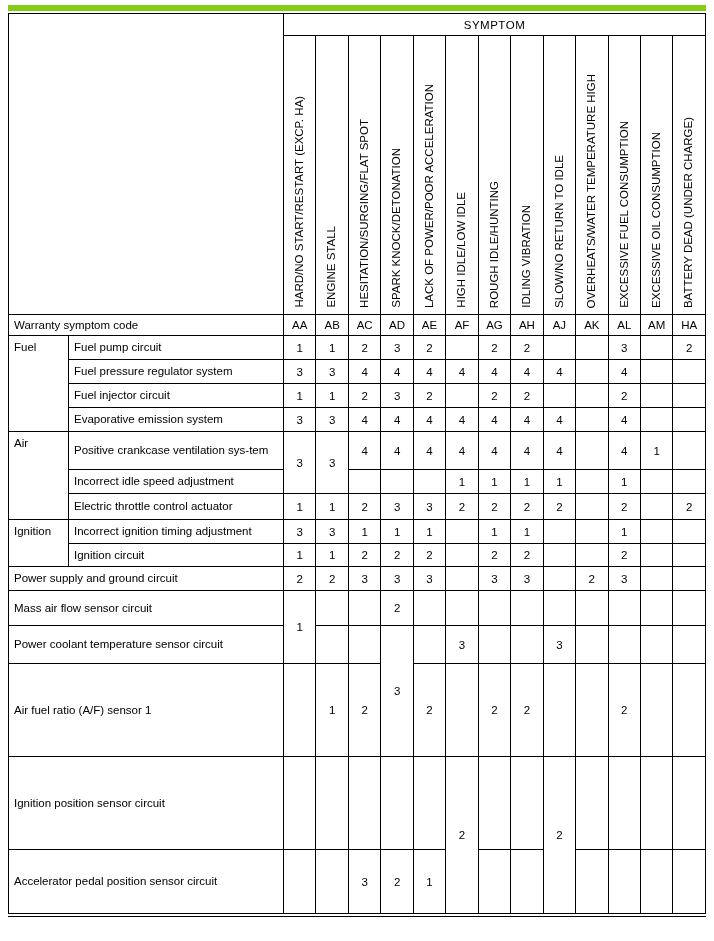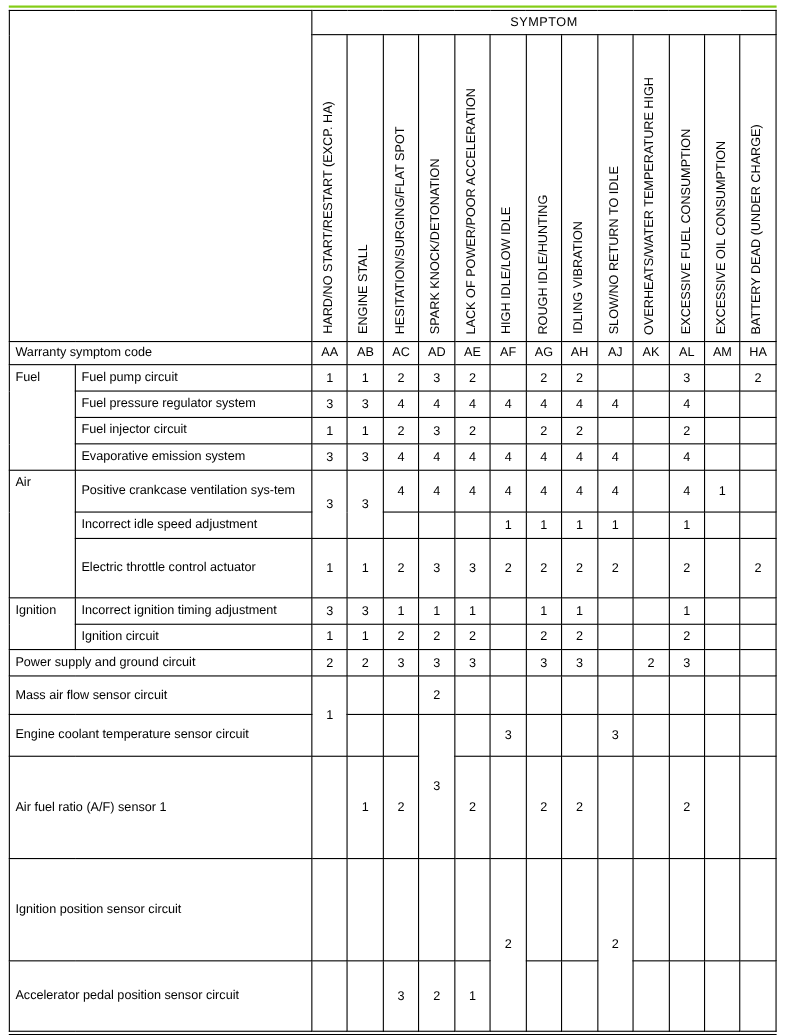--- a/index.html
+++ b/index.html
@@ -11,21 +11,21 @@
     font-family: "Liberation Sans", sans-serif;
     color: #000;
   }
   .sheet {
     position: absolute;
     left: 8px;
     top: 5px;
     width: 698px;
   }
   .tablewrap {
-    border-top: 2px solid #84cc16;
+    border-top: 6px solid #84cc16;
     border-bottom: 1px solid #000;
     padding: 2px 0;
   }
   table.symptom-table {
     border-collapse: collapse;
     table-layout: fixed;
     width: 698px;
   }
   td {
     border: 1px solid #000;
@@ -275,21 +275,21 @@
             <td class="val"></td>
             <td class="val">1</td>
             <td class="val">1</td>
             <td class="val">1</td>
             <td class="val">1</td>
             <td class="val"></td>
             <td class="val">1</td>
             <td class="val"></td>
             <td class="val"></td>
           </tr>
-          <tr style="height: 54px;">
+          <tr style="height: 26px;">
             <td class="item">Electric throttle control actuator</td>
             <td class="val">1</td>
             <td class="val">1</td>
             <td class="val">2</td>
             <td class="val">3</td>
             <td class="val">3</td>
             <td class="val">2</td>
             <td class="val">2</td>
             <td class="val">2</td>
             <td class="val">2</td>
@@ -357,21 +357,21 @@
             <td class="val"></td>
             <td class="val"></td>
             <td class="val"></td>
             <td class="val"></td>
             <td class="val"></td>
             <td class="val"></td>
             <td class="val"></td>
             <td class="val"></td>
           </tr>
           <tr style="height: 38px;">
-            <td class="item" colspan="2">Engine coolant temperature sensor circuit</td>
+            <td class="item" colspan="2">Power coolant temperature sensor circuit</td>
             <td class="val"></td>
             <td class="val"></td>
             <td class="val" rowspan="2">3</td>
             <td class="val"></td>
             <td class="val">3</td>
             <td class="val"></td>
             <td class="val"></td>
             <td class="val">3</td>
             <td class="val"></td>
             <td class="val"></td>

